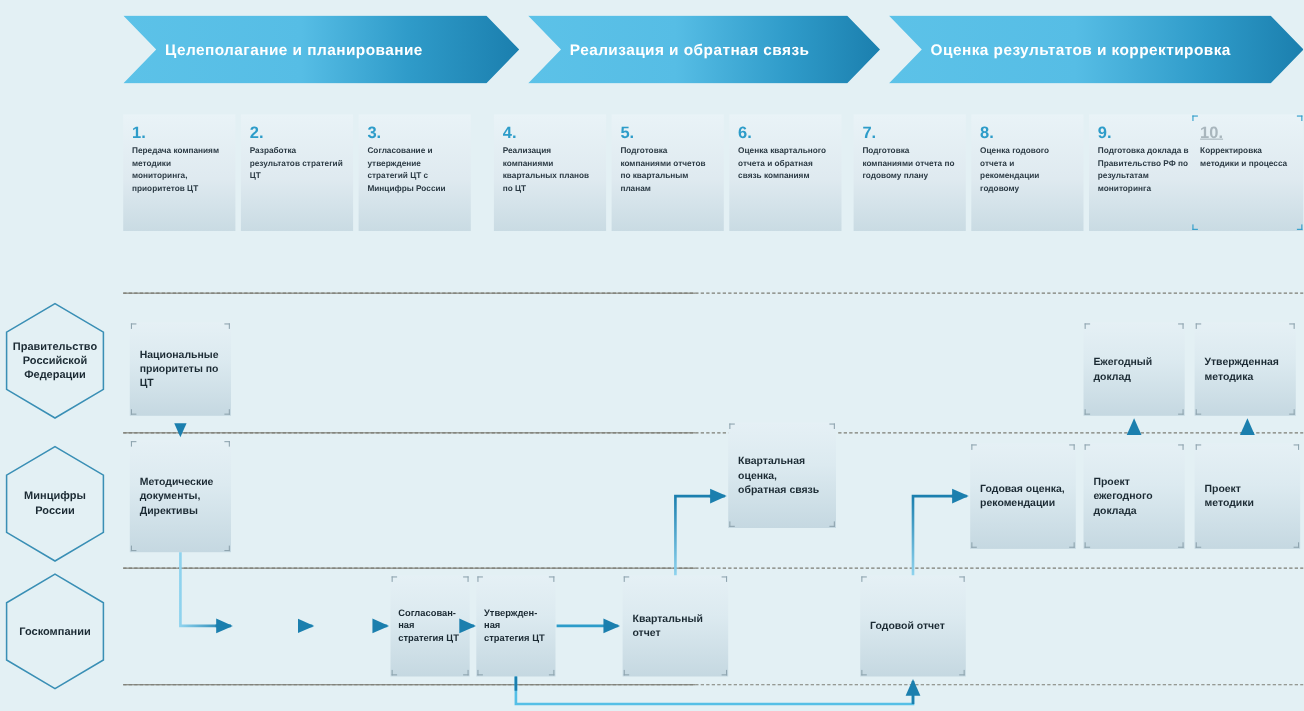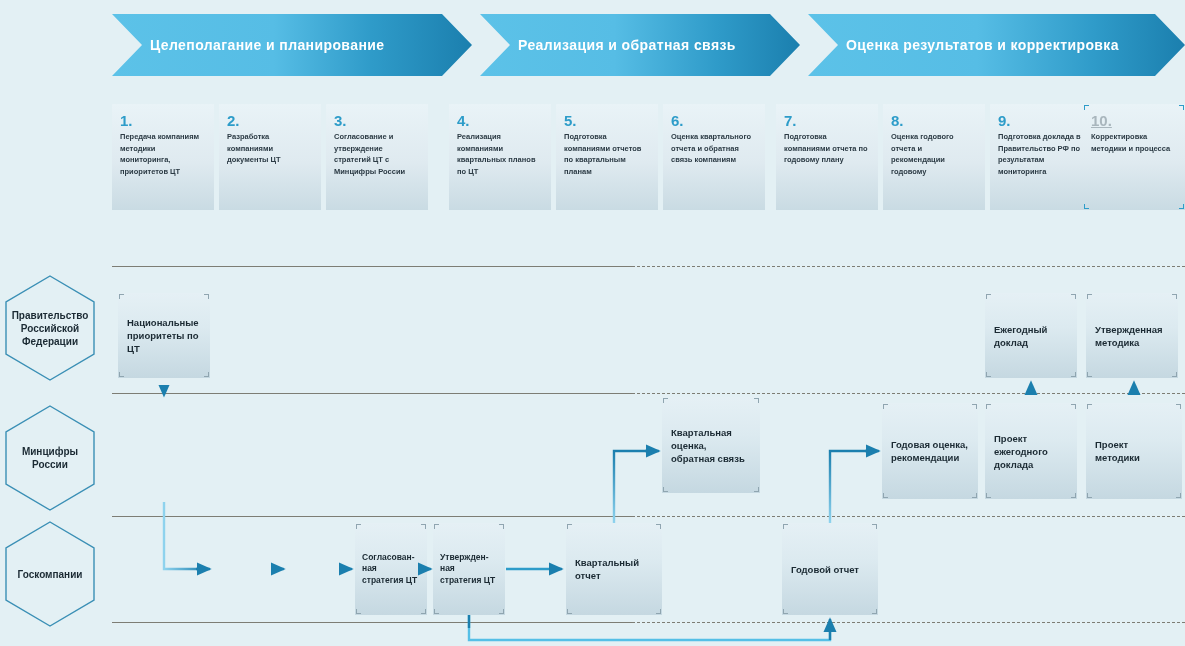--- a/index.html
+++ b/index.html
@@ -162,21 +162,21 @@
     </div>
   </div>
 
   <div id="steps">
     <div class="step-card" style="left:0px">
       <div class="step-num">1.</div>
       <div class="step-text">Передача компаниям методики мониторинга, приоритетов ЦТ</div>
     </div>
     <div class="step-card" style="left:107px">
       <div class="step-num">2.</div>
-      <div class="step-text">Разработка компаниями документы ЦТ</div>
+      <div class="step-text">Разработка результатов стратегий ЦТ</div>
     </div>
     <div class="step-card" style="left:214px">
       <div class="step-num">3.</div>
       <div class="step-text">Согласование и утверждение стратегий ЦТ с Минцифры России</div>
     </div>
     <div class="step-card" style="left:337px">
       <div class="step-num">4.</div>
       <div class="step-text">Реализация компаниями квартальных планов по ЦТ</div>
     </div>
     <div class="step-card" style="left:444px">
@@ -248,21 +248,28 @@
     <span class="pbox-text">Ежегодный доклад</span>
   </div>
   <div class="pbox" style="left:1086px; top:293px; width:92px; height:85px">
     <span class="corner-mark cm-tl"></span>
     <span class="corner-mark cm-tr"></span>
     <span class="corner-mark cm-bl"></span>
     <span class="corner-mark cm-br"></span>
     <span class="pbox-text">Утвержденная методика</span>
   </div>
 
-  <div class="pbox" style="left:662px; top:397px; width:98px; height:96px">
+  <div class="pbox" style="left:118px; top:400px; width:92px; height:102px">
+    <span class="corner-mark cm-tl"></span>
+    <span class="corner-mark cm-tr"></span>
+    <span class="corner-mark cm-bl"></span>
+    <span class="corner-mark cm-br"></span>
+    <span class="pbox-text">Методические документы, Директивы</span>
+  </div>
+  <div class="pbox" style="left:662px; top:384px; width:98px; height:96px">
     <span class="corner-mark cm-tl"></span>
     <span class="corner-mark cm-tr"></span>
     <span class="corner-mark cm-bl"></span>
     <span class="corner-mark cm-br"></span>
     <span class="pbox-text">Квартальная оценка, обратная связь</span>
   </div>
   <div class="pbox" style="left:882px; top:403px; width:96px; height:96px">
     <span class="corner-mark cm-tl"></span>
     <span class="corner-mark cm-tr"></span>
     <span class="corner-mark cm-bl"></span>

